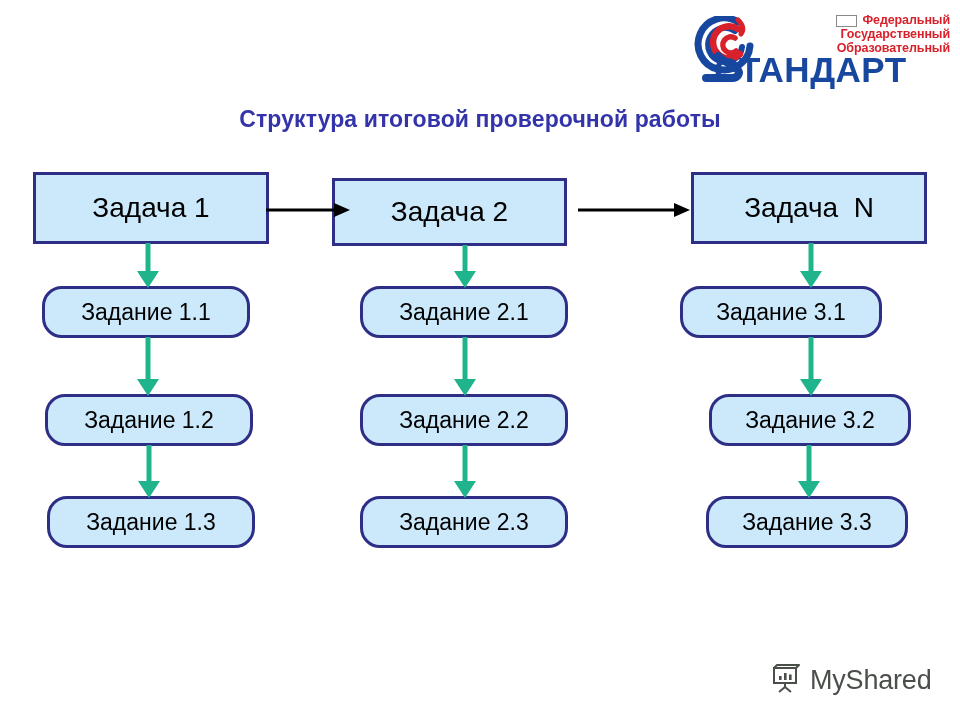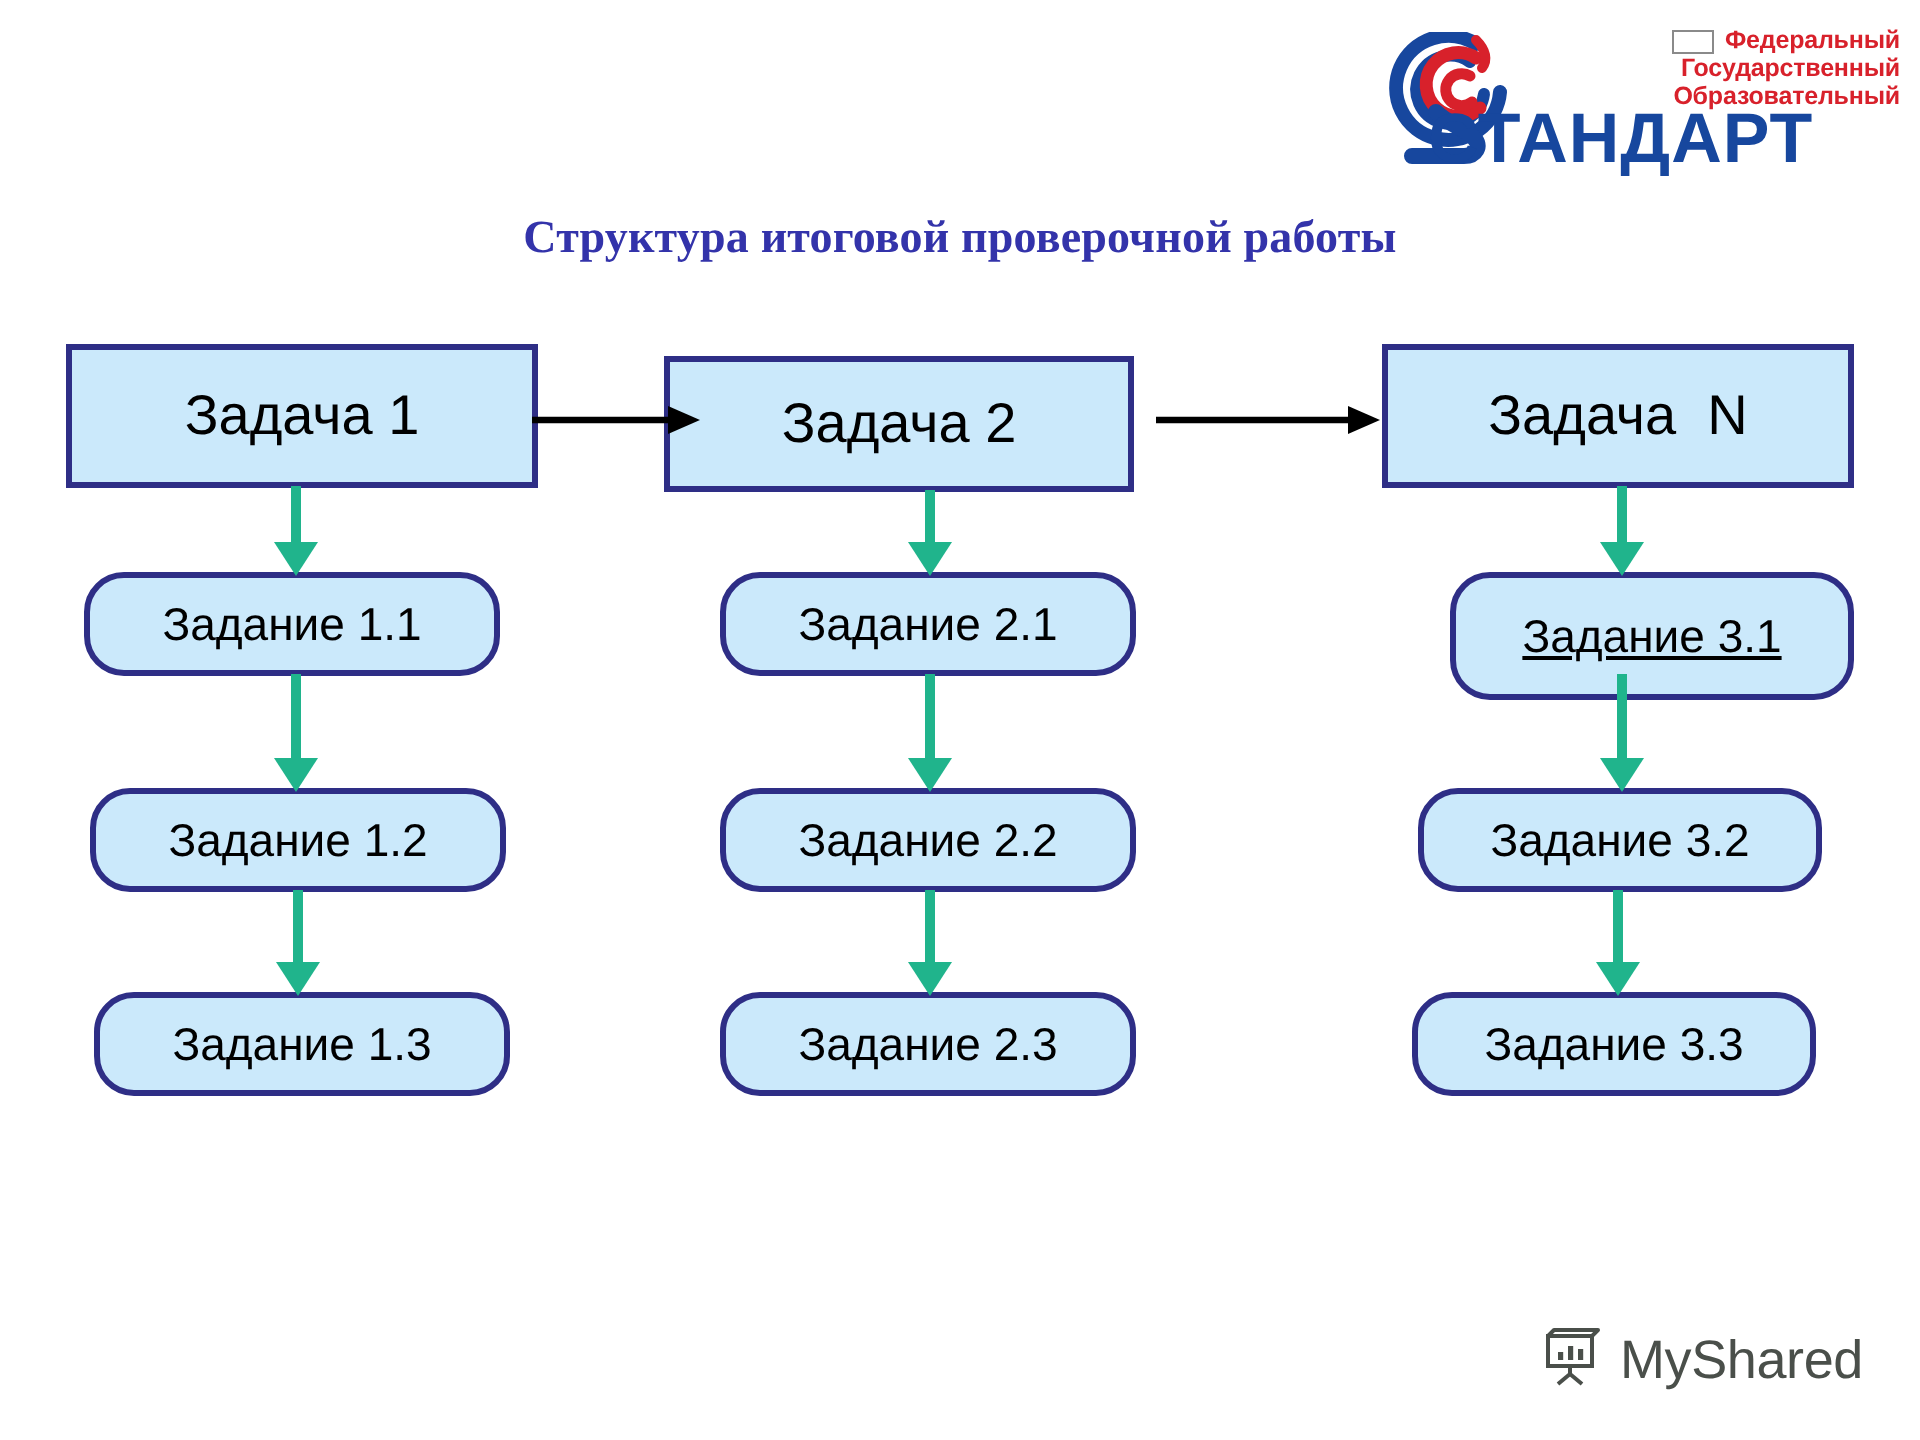--- a/index.html
+++ b/index.html
@@ -83,21 +83,20 @@
     position: absolute;
     left: 0;
     top: 106px;
     width: 960px;
     text-align: center;
     font-size: 23px;
     font-weight: bold;
     color: #3333AA;
     letter-spacing: 0.1px;
     white-space: nowrap;
-    font-family: Liberation Serif, serif;
   }
 
   
   .node {
     position: absolute;
     box-sizing: border-box;
     background: #CBE9FB;
     border: 3px solid #2E2E86;
     display: flex;
     align-items: center;
@@ -197,21 +196,21 @@
   <div class="node task" style="left:332px; top:178px; width:235px; height:68px;">Задача 2</div>
 
   <div class="node item" style="left:360px; top:286px; width:208px; height:52px;">Задание 2.1</div>
 
   <div class="node item" style="left:360px; top:394px; width:208px; height:52px;">Задание 2.2</div>
 
   <div class="node item" style="left:360px; top:496px; width:208px; height:52px;">Задание 2.3</div>
 
   <div class="node task" style="left:691px; top:172px; width:236px; height:72px;">Задача  N</div>
 
-  <div class="node item" style="left:725px; top:286px; width:202px; height:64px;text-decoration:underline;">Задание 3.1</div>
+  <div class="node item" style="left:680px; top:286px; width:202px; height:52px;">Задание 3.1</div>
 
   <div class="node item" style="left:709px; top:394px; width:202px; height:52px;">Задание 3.2</div>
 
   <div class="node item" style="left:706px; top:496px; width:202px; height:52px;">Задание 3.3</div>
 
   <div class="harrow" style="left:266px; top:198px; width:86px; height:24px;">
     <svg width="86" height="24" viewBox="0 0 86 24" xmlns="http://www.w3.org/2000/svg">
       <line x1="0" y1="12" x2="72" y2="12" stroke="#000000" stroke-width="3.2"></line>
       <polygon points="84,12 68,5 68,19" fill="#000000"></polygon>
     </svg>

